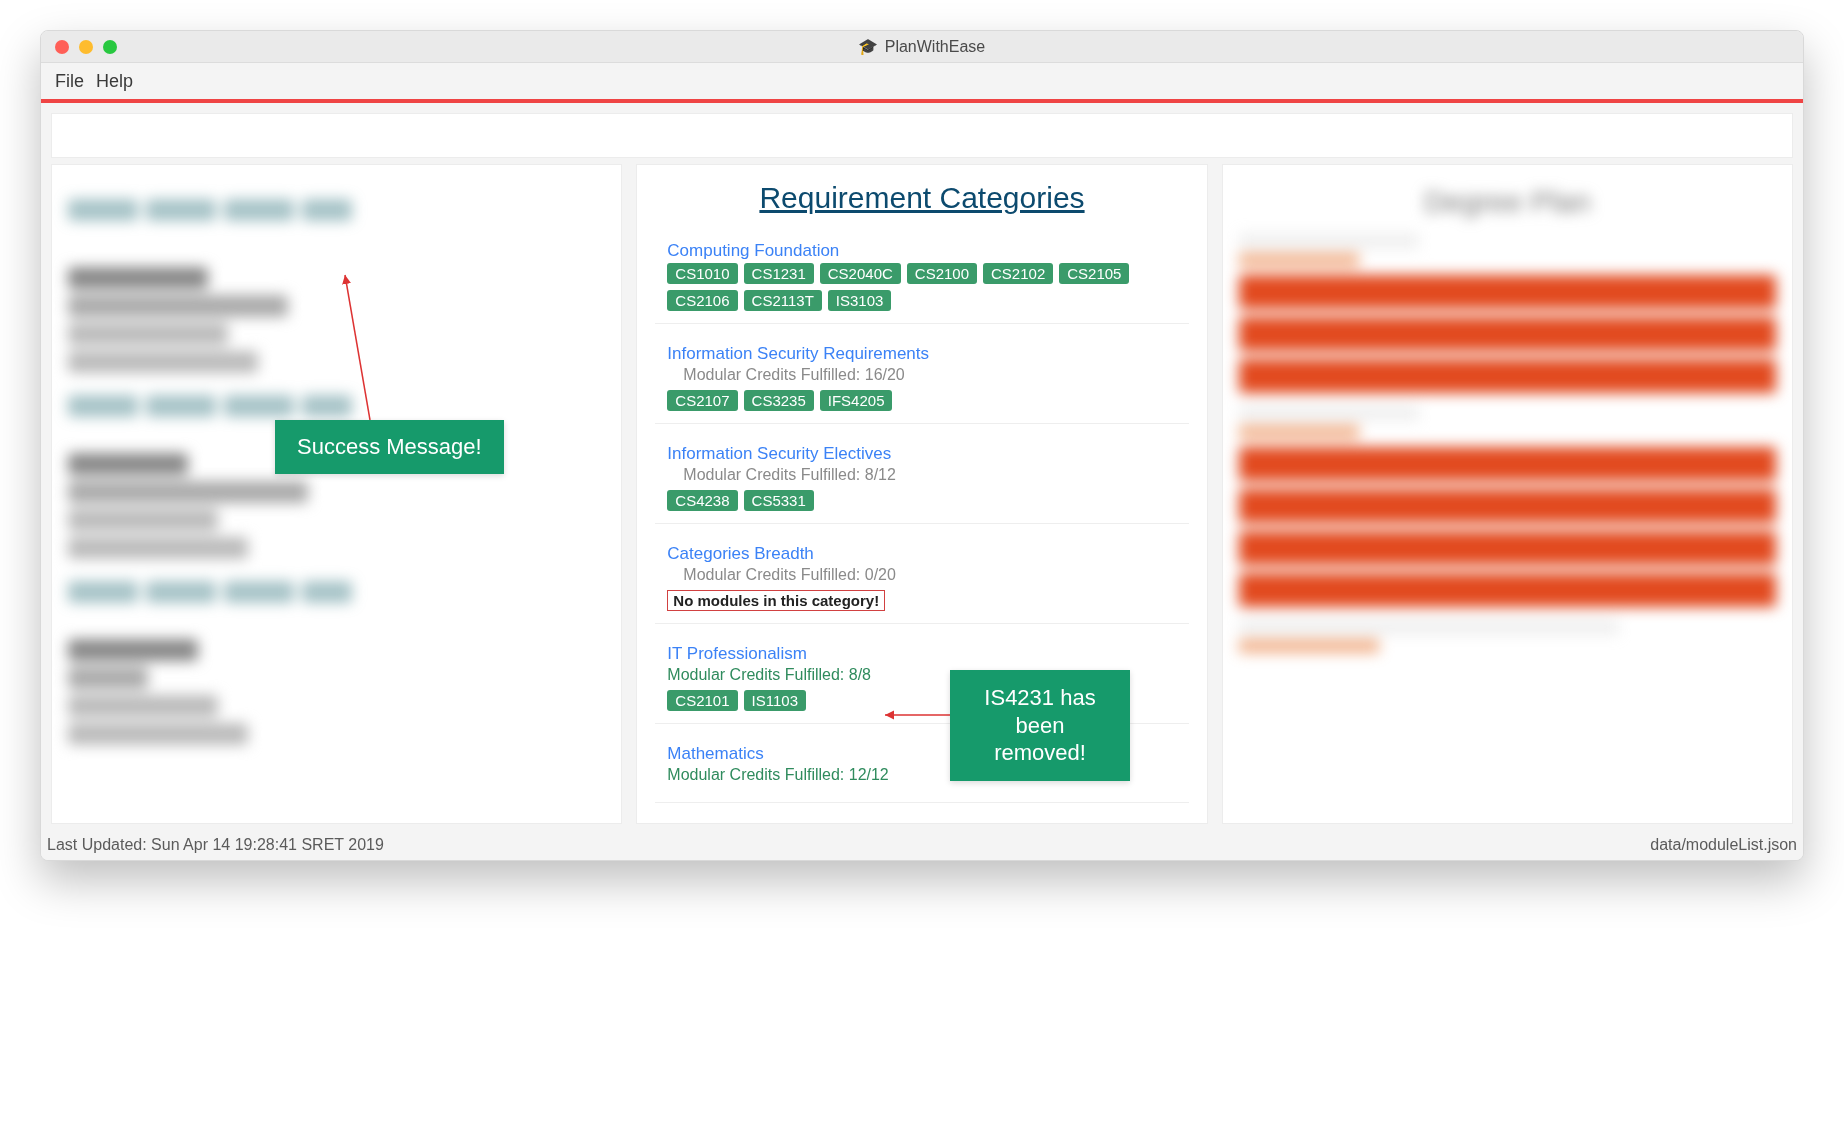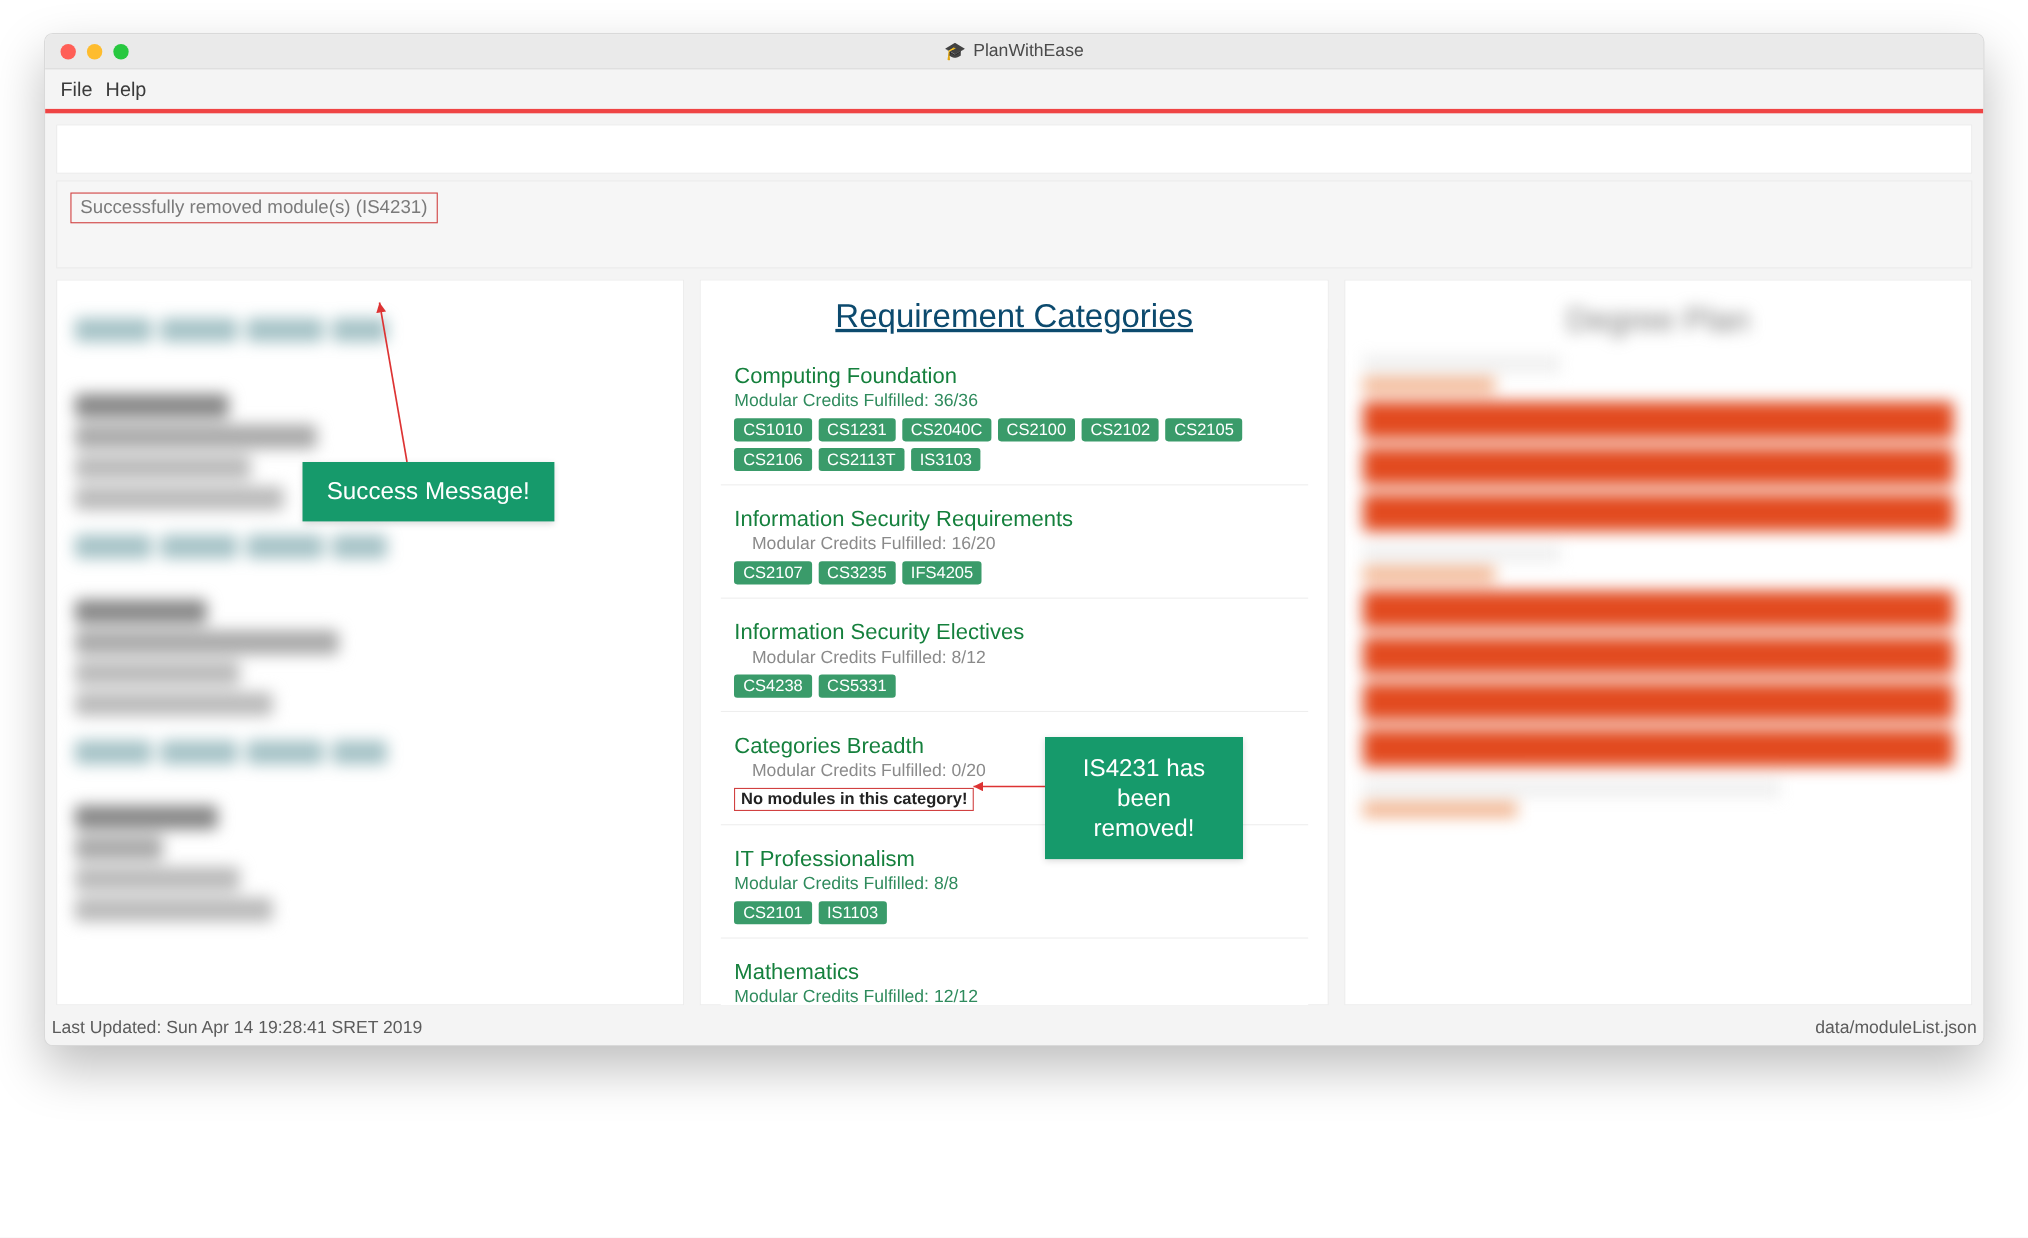--- a/index.html
+++ b/index.html
@@ -79,21 +79,21 @@
 .req-scroll {
   overflow-y:auto; padding:4px 18px 10px 18px; position:relative; flex:1;
 }
 .req-scroll::-webkit-scrollbar { width:14px; }
 .req-scroll::-webkit-scrollbar-track { background:#f0f0f0; }
 .req-scroll::-webkit-scrollbar-thumb { background:#c4c4c4; border-radius:7px; }
 .cat {
   background:#ffffff; padding:10px 12px 12px 12px; margin-bottom:10px;
   border-bottom:1px solid #eee;
 }
-.cat h3 { font-size:20px; font-weight:400; color:#15803d; margin-bottom:2px;}
+.cat h3 { font-size:17px; font-weight:400; color:#3b82f6; margin-bottom:2px;}
 .cat .mc { font-size:16px; color:#2f8b5d; margin-bottom:6px; }
 .cat .mc.gray { color:#8a8a8a;margin-left:16px; }
 .chips { display:flex; flex-wrap:wrap; gap:6px; }
 .chip {
   background:#3a9b6a; color:#fff; font-size:15px; padding:2px 8px;
   border-radius:3px;
 }
 .no-mod-box {
   display:inline-block; border:1px solid #d14141; color:#222;
   font-size:15px; font-weight:700; padding:1px 5px;
@@ -143,23 +143,20 @@
     </div>
   </div>
 
   <div class="menubar">
     <span class="menu-item">File</span>
     <span class="menu-item">Help</span>
   </div>
 
   <div class="input-strip"></div>
 
-  <div class="message-strip">
-    <span class="success-box">Successfully removed module(s) (IS4231)</span>
-  </div>
 
   <div class="columns">
 
     <div class="col col-left">
       <div class="left-inner">
         <div style="height:18px"></div>
         <div><span class="blur-line blur-dark" style="width:70px"></span><span class="blur-line blur-dark" style="width:70px"></span><span class="blur-line blur-dark" style="width:70px"></span><span class="blur-line blur-dark" style="width:50px"></span></div>
         <div style="height:30px"></div>
         <div class="blur-line" style="background:#888;width:140px"></div>
         <div class="blur-line" style="background:#aaa;width:220px"></div>
@@ -180,21 +177,20 @@
         <div class="blur-line" style="background:#bbb;width:150px"></div>
         <div class="blur-line" style="background:#bbb;width:180px"></div>
       </div>
     </div>
 
     <div class="col col-mid">
       <div class="mid-title">Requirement Categories</div>
       <div class="req-scroll" id="req-scroll">
           <div class="cat">
             <h3>Computing Foundation</h3>
-            <div class="mc">Modular Credits Fulfilled: 36/36</div>
             <div class="chips">
               <span class="chip">CS1010</span>
               <span class="chip">CS1231</span>
               <span class="chip">CS2040C</span>
               <span class="chip">CS2100</span>
               <span class="chip">CS2102</span>
               <span class="chip">CS2105</span>
               <span class="chip">CS2106</span>
               <span class="chip">CS2113T</span>
               <span class="chip">IS3103</span>

